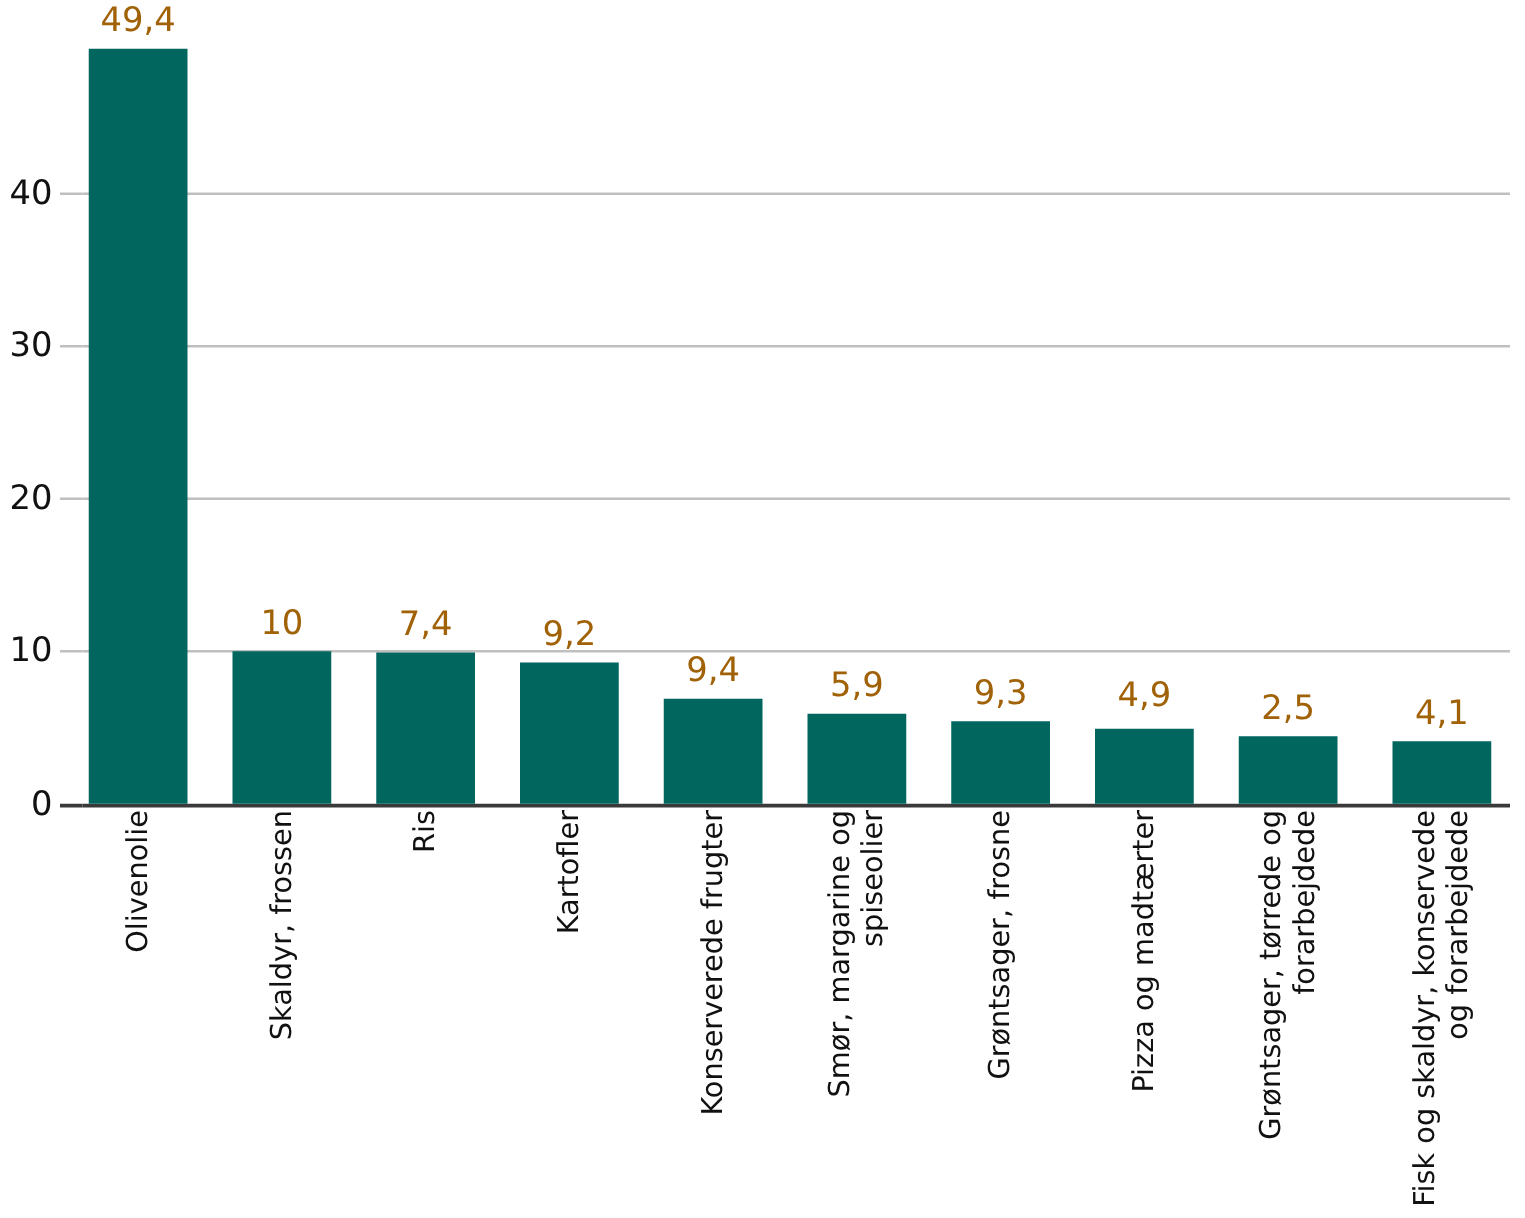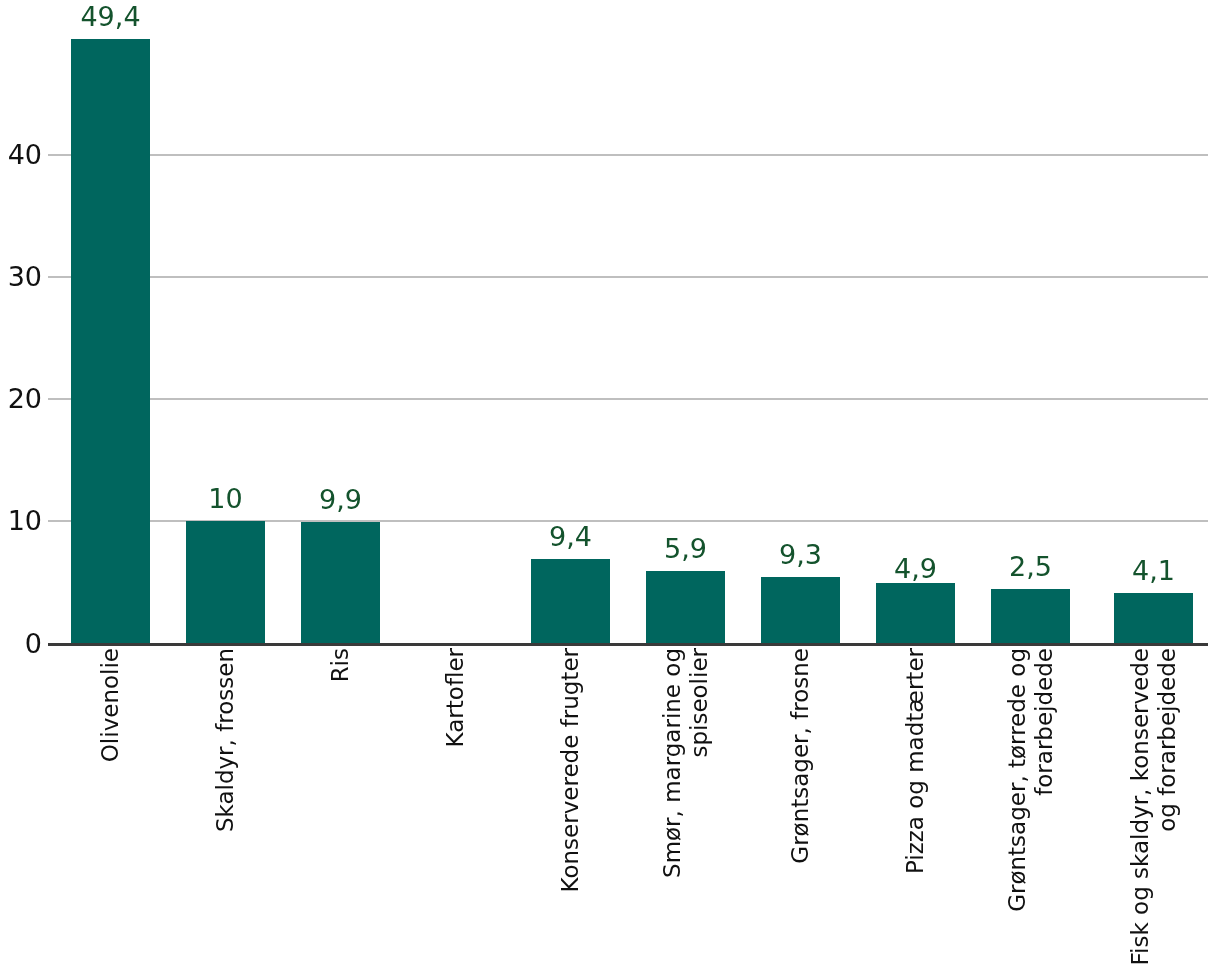--- a/index.html
+++ b/index.html
@@ -93,21 +93,21 @@
     right: 0;
     background: #00665e;
   }
 
   .bar-value {
     position: absolute;
     left: -30px;
     right: -30px;
     text-align: center;
     font-size: 27px;
-    color: #14532d;
+    color: #a16207;
     line-height: 1;
     white-space: nowrap;
   }
 
   
   .cat-layer {
     position: absolute;
     left: 0;
     top: 648px;
     width: 1220px;
@@ -164,37 +164,41 @@
   <div class="bars-layer">
     <div class="bar-slot" style="left:71px;width:79px;">
       <div class="bar-value" style="top: 2.838px;">49,4</div>
       <div class="bar-rect" style="height: 604.162px;"></div>
     </div>
     <div class="bar-slot" style="left:186px;width:79px;">
       <div class="bar-value" style="top: 484.7px;">10</div>
       <div class="bar-rect" style="height: 122.3px;"></div>
     </div>
     <div class="bar-slot" style="left:301px;width:79px;">
-      <div class="bar-value" style="top: 485.923px;">9,9</div>
+      <div class="bar-value" style="top: 485.923px;">7,4</div>
       <div class="bar-rect" style="height: 121.077px;"></div>
+    </div>
+    <div class="bar-slot" style="left:416px;width:79px;">
+      <div class="bar-value" style="top: 494.484px;">9,2</div>
+      <div class="bar-rect" style="height: 112.516px;"></div>
     </div>
     <div class="bar-slot" style="left:531px;width:79px;">
       <div class="bar-value" style="top: 522.613px;">9,4</div>
       <div class="bar-rect" style="height: 84.387px;"></div>
     </div>
     <div class="bar-slot" style="left:646px;width:79px;">
       <div class="bar-value" style="top: 534.843px;">5,9</div>
       <div class="bar-rect" style="height: 72.157px;"></div>
     </div>
     <div class="bar-slot" style="left:761px;width:79px;">
       <div class="bar-value" style="top: 540.958px;">9,3</div>
       <div class="bar-rect" style="height: 66.042px;"></div>
     </div>
     <div class="bar-slot" style="left:876px;width:79px;">
-      <div class="bar-value" style="top: 543px; margin-top: 12px;">4,9</div>
+      <div class="bar-value" style="top: 543px;">4,9</div>
       <div class="bar-rect" style="height: 59.927px;"></div>
     </div>
     <div class="bar-slot" style="left:991px;width:79px;">
       <div class="bar-value" style="top: 553.188px;">2,5</div>
       <div class="bar-rect" style="height: 53.812px;"></div>
     </div>
     <div class="bar-slot" style="left:1114px;width:79px;">
       <div class="bar-value" style="top: 556.857px;">4,1</div>
       <div class="bar-rect" style="height: 50.143px;"></div>
     </div>

